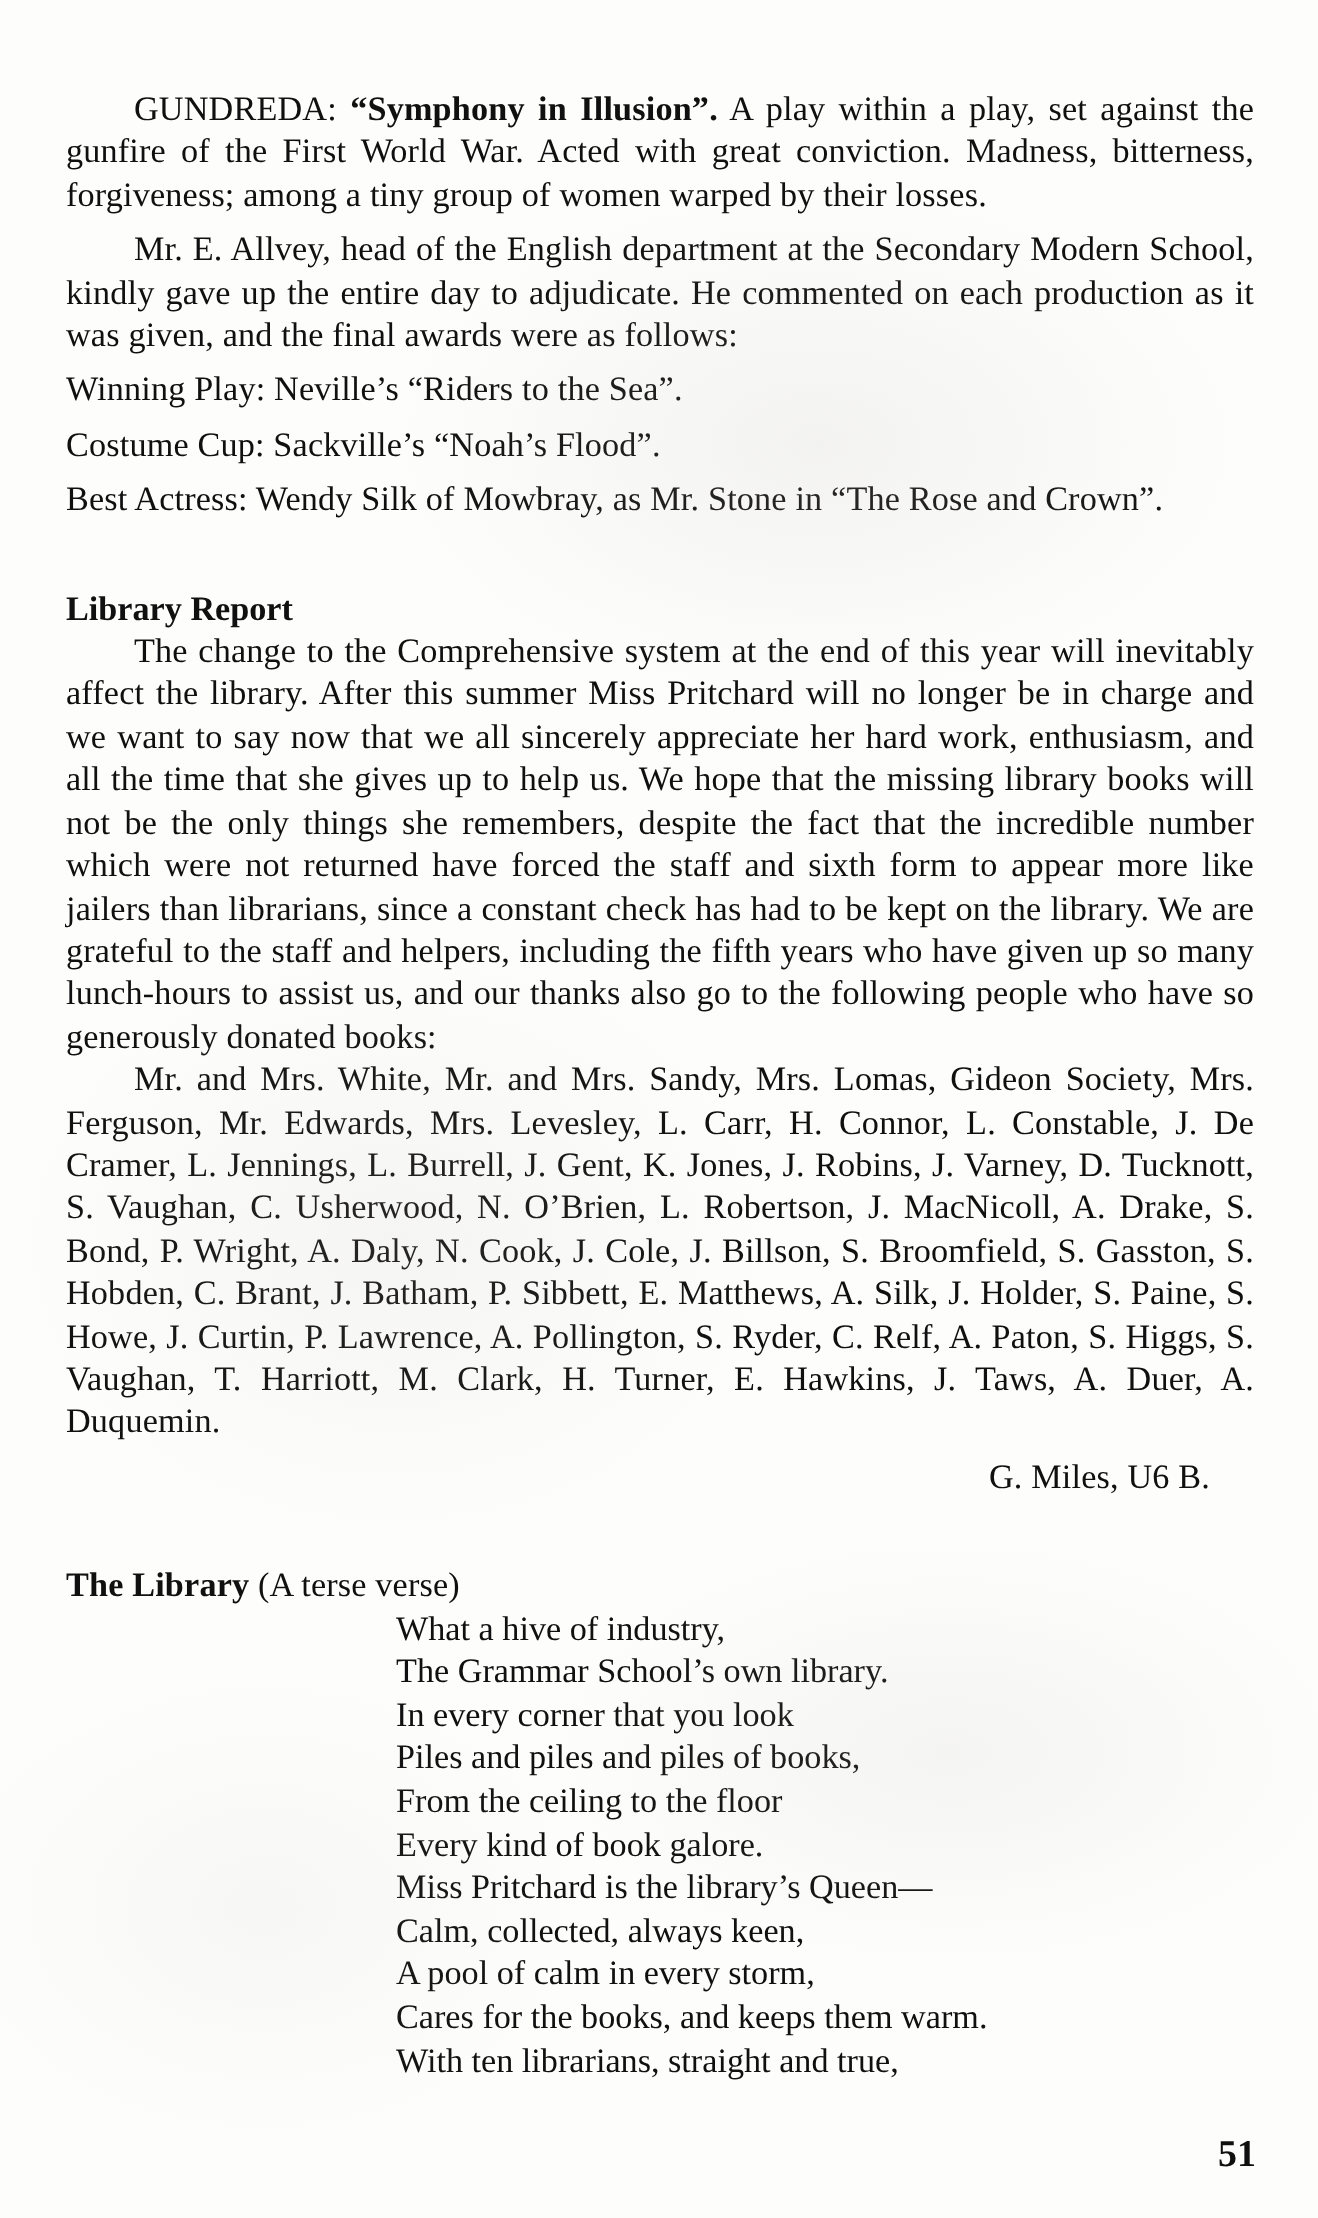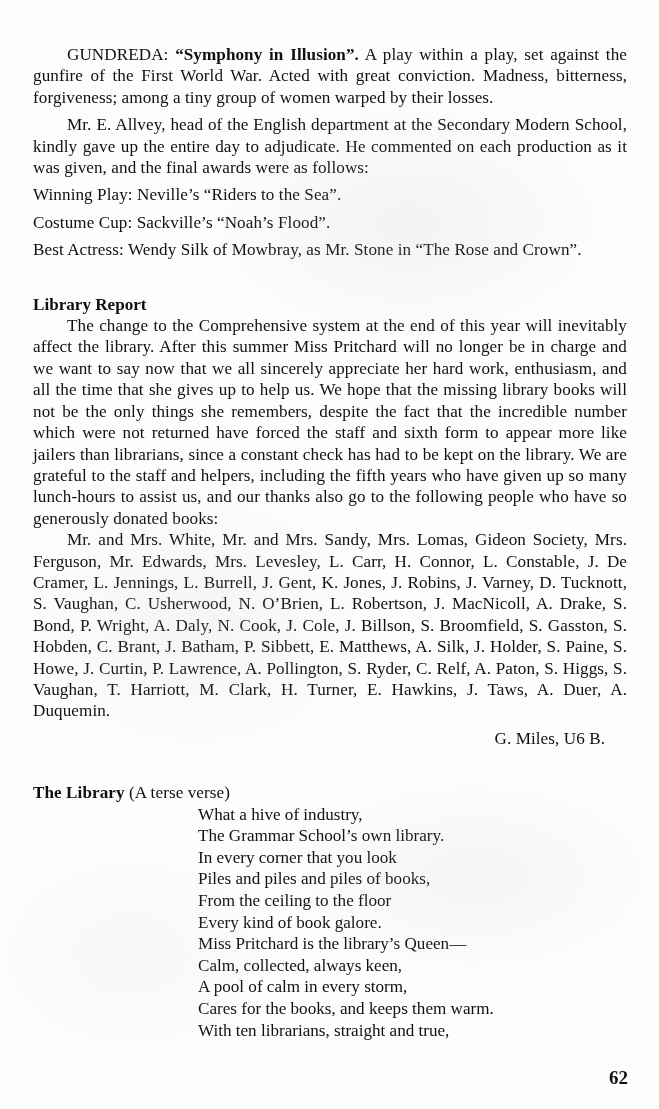--- a/index.html
+++ b/index.html
@@ -161,13 +161,13 @@
       <li>A pool of calm in every storm,</li>
       <li>Cares for the books, and keeps them warm.</li>
       <li>With ten librarians, straight and true,</li>
     </ul>
 
   </div>
 </div>
 
 <div class="page-scan-texture"></div>
 
-<div class="folio">62</div>
+<div class="folio">51</div>
 
 </body></html>

